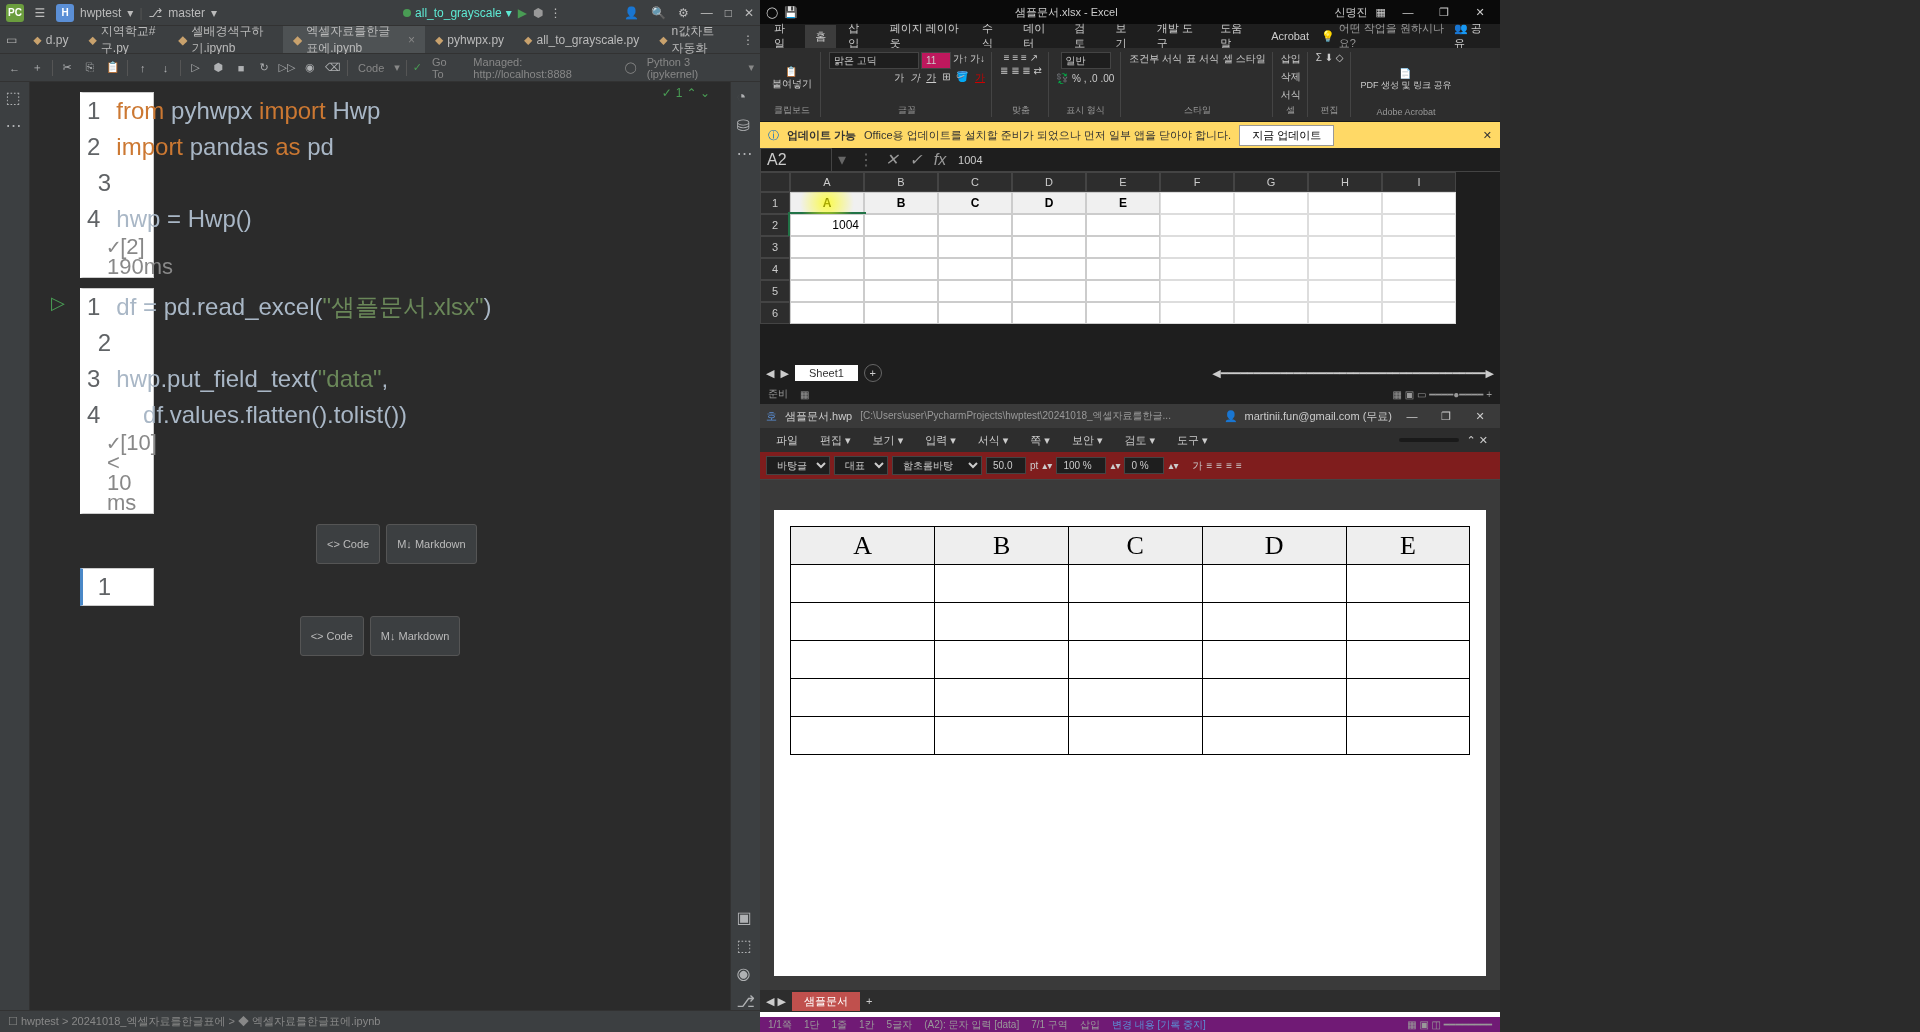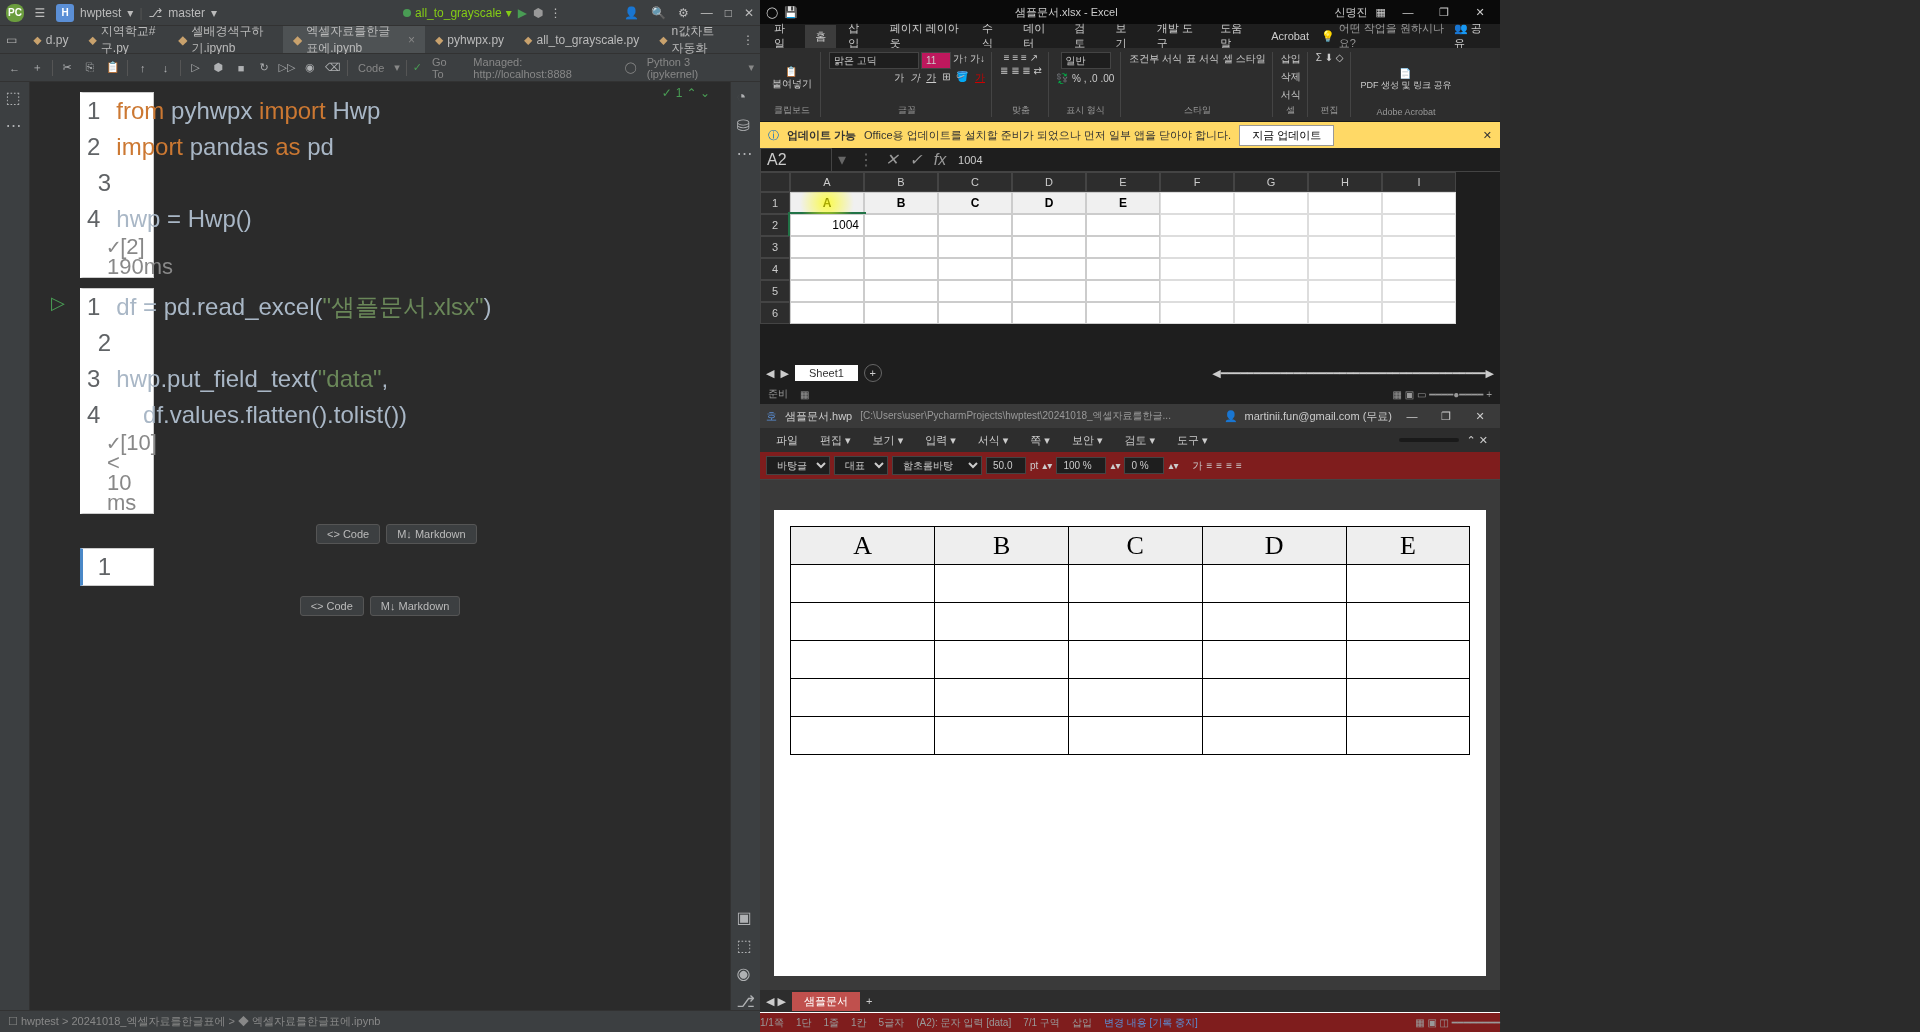--- a/index.html
+++ b/index.html
@@ -2,26 +2,26 @@
 <html><head>
 <meta charset="utf-8">
 <style>
 * { margin: 0; padding: 0; box-sizing: border-box; font-family: 'Segoe UI', sans-serif; }
 body { background: #2b2b2b; width: 1920px; height: 1032px; overflow: hidden; display: flex; }
 .left-panel { width: 760px; height: 100%; background: #2b2b2b; display: flex; flex-direction: column; }
 .right-panel { width: 740px; height: 100%; display: flex; flex-direction: column; }
 
 
 .ide-topbar { height: 26px; background: #3c3f41; display: flex; align-items: center; padding: 0 6px; gap: 6px; color: #bbb; font-size: 12px; border-bottom: 1px solid #323232; }
-.ide-topbar .logo { width: 18px; height: 18px; background: #6b9d3e; border-radius: 8px; display: flex; align-items: center; justify-content: center; color: #fff; font-size: 10px; font-weight: bold; }
+.ide-topbar .logo { width: 18px; height: 18px; background: #6b9d3e; border-radius: 3px; display: flex; align-items: center; justify-content: center; color: #fff; font-size: 10px; font-weight: bold; }
 .menu-icon { width: 20px; height: 20px; display: flex; align-items: center; justify-content: center; cursor: pointer; }
 .hwp-icon { width: 18px; height: 18px; background: #5b8fd6; border-radius: 3px; color: #fff; font-size: 10px; display: flex; align-items: center; justify-content: center; font-weight: bold; }
 .topbar-text { color: #bbb; cursor: pointer; }
 .topbar-sep { color: #555; }
-.run-config { color: #84cc16; display: flex; align-items: center; gap: 4px; }
+.run-config { color: #5eead4; display: flex; align-items: center; gap: 4px; }
 .green-dot { width: 8px; height: 8px; background: #499c54; border-radius: 50%; }
 .play-icon { color: #499c54; }
 .bug-icon { color: #999; }
 .topbar-right { margin-left: auto; display: flex; gap: 12px; align-items: center; }
 
 
 .ide-tabs { height: 28px; background: #3c3f41; display: flex; align-items: center; font-size: 12px; color: #bbb; border-bottom: 1px solid #323232; }
 .tab { padding: 0 10px; height: 100%; display: flex; align-items: center; gap: 4px; cursor: pointer; }
 .tab.active { background: #4e5254; }
 .tab-py { color: #c9a26d; }
@@ -45,21 +45,21 @@
 .code-block { margin: 4px 30px 10px 50px; background: #2b2b2b; position: relative; }
 .code-block.cell { border-left: 3px solid transparent; }
 .code-line { display: flex; font-family: 'Consolas', monospace; font-size: 24px; line-height: 36px; }
 .line-num { width: 40px; text-align: right; color: #606366; padding-right: 16px; user-select: none; }
 .code { color: #a9b7c6; white-space: pre; }
 .kw { color: #cc7832; }
 .str { color: #6a8759; }
 .output-line { color: #888; font-family: 'Consolas', monospace; font-size: 22px; padding-left: 20px; }
 .run-gutter { position: absolute; left: -32px; top: 4px; color: #499c54; font-size: 18px; cursor: pointer; }
 .cell-btns { display: flex; gap: 6px; margin: 8px 0 0 80px; }
-.cell-btn { background: #3c3f41; border: 1px solid #555; padding: 3px 10px; color: #bbb; font-size: 11px; border-radius: 3px; cursor: pointer; }
+.cell-btn { background: #3c3f41; border: 1px solid #555; padding: 13px 10px; color: #bbb; font-size: 11px; border-radius: 3px; cursor: pointer; }
 .cell-btns.center { justify-content: center; margin: 10px auto; }
 
 
 .ide-status { height: 22px; background: #3c3f41; display: flex; align-items: center; padding: 0 8px; font-size: 11px; color: #888; gap: 10px; border-top: 1px solid #323232; }
 .status-right { margin-left: auto; display: flex; gap: 14px; }
 
 
 .excel { height: 404px; background: #1e1e1e; display: flex; flex-direction: column; }
 .excel-title { height: 24px; background: #0a0a0a; display: flex; align-items: center; font-size: 11px; color: #ccc; padding: 0 6px; }
 .excel-title-center { margin: 8px auto; }
@@ -108,21 +108,21 @@
 .hwp-toolbar { height: 28px; background: #7f1d1d; display: flex; align-items: center; padding: 0 6px; gap: 4px; font-size: 10px; color: #ccc; border-bottom: 1px solid #444; }
 .hwp-sel { background: #1e1e1e; border: 1px solid #444; padding: 2px 6px; font-size: 10px; color: #ccc; }
 .hwp-ruler { height: 16px; background: #3a3a3a; }
 .hwp-doc { flex: 1; background: #3a3a3a; padding: 14px; overflow: hidden; }
 .hwp-page { background: #fff; padding: 16px; height: 100%; }
 .hwp-table { width: 100%; border-collapse: collapse; }
 .hwp-table td { border: 1px solid #000; height: 38px; text-align: center; font-size: 26px; font-family: serif; }
 .hwp-table tr:first-child td { background: #eee; }
 .hwp-tabs { height: 22px; background: #2d2d2d; display: flex; align-items: center; font-size: 11px; color: #ccc; padding: 0 6px; gap: 6px; }
 .hwp-sheet { background: #c0504d; color: #fff; padding: 2px 12px; cursor: pointer; }
-.hwp-status { height: 20px; background: #7f1d1d; display: flex; align-items: center; padding: 0 0; font-size: 10px; color: #999; gap: 12px; border-top: 1px solid #ffffff; }
+.hwp-status { height: 20px; background: #701a75; display: flex; align-items: center; padding: 0 8px; font-size: 10px; color: #999; gap: 12px; border-top: 5px solid #ffffff; }
 .hwp-status .rec { color: #5b8fd6; }
 </style>
 </head>
 <body>
 
 <div class="left-panel">
   <div class="ide-topbar">
     <div class="logo">PC</div>
     <div class="menu-icon">☰</div>
     <div class="hwp-icon">H</div>

